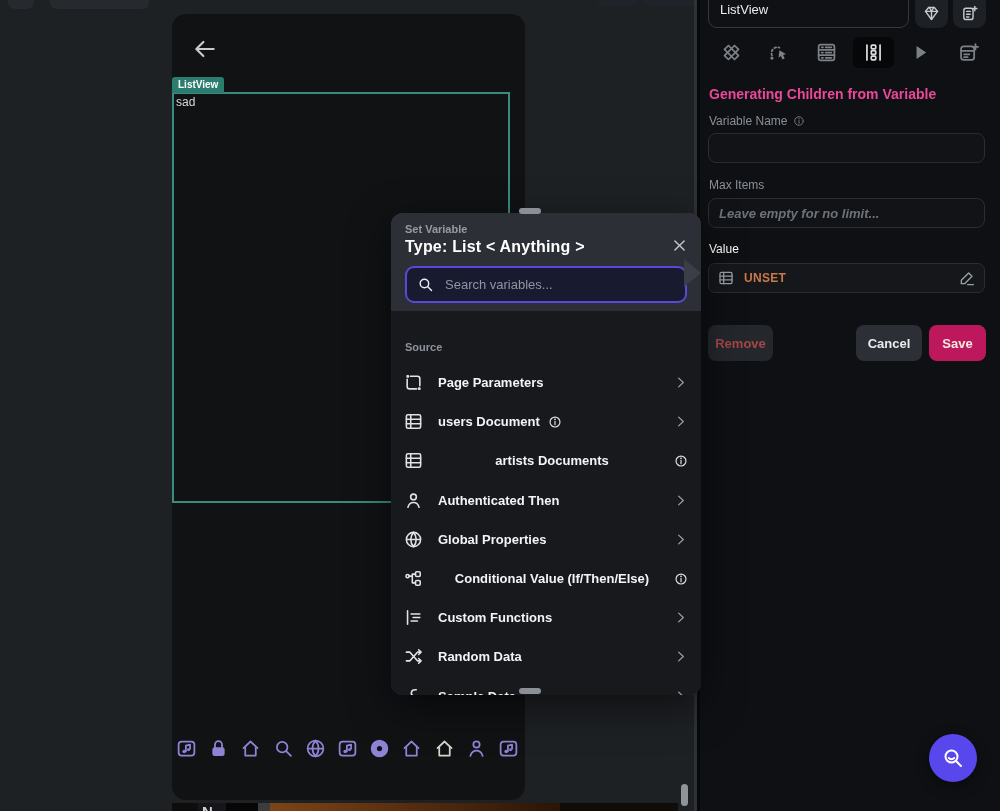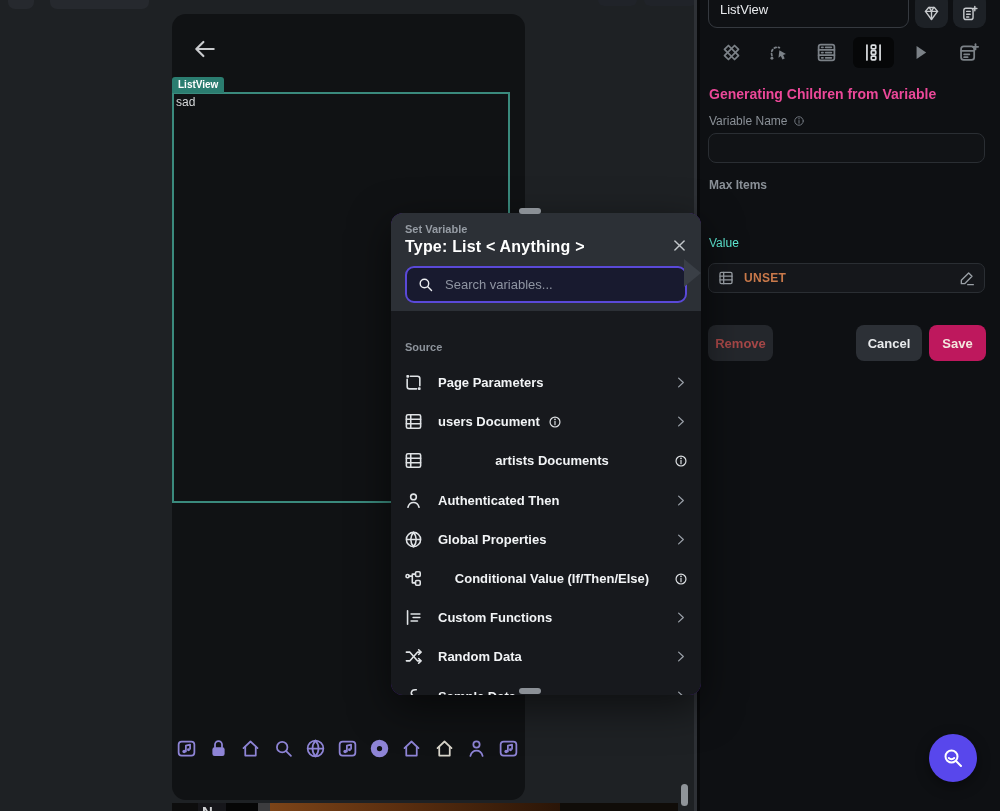--- a/index.html
+++ b/index.html
@@ -281,25 +281,26 @@
       <span class="ic">
           <svg viewBox="0 0 24 24" fill="none" stroke="currentColor" stroke-width="2" stroke-linecap="round" stroke-linejoin="round">
             <circle cx="12" cy="12" r="8.5"></circle>
             <line x1="12" y1="11" x2="12" y2="16.5"></line>
             <line x1="12" y1="7.4" x2="12" y2="7.5" stroke-width="2.8"></line>
           </svg>
         </span>
     </div>
     <input class="p-input" style="top: 133px;" value="">
 
-    <div class="p-label" style="top:178px;font-weight:bold;">
+    <div class="p-label" style="top:178px;">
       <span>Max Items</span>
     </div>
-
-    <div class="p-label" style="top:236px;color:#5eead4;">
+    <input class="p-input" style="top: 198px;" placeholder="Leave empty for no limit...">
+
+    <div class="p-label" style="top:242px;color:#ffffff;">
       <span>Value</span>
     </div>
     <div class="valuerow">
       <span class="vic">
           <svg viewBox="0 0 24 24" fill="none" stroke="currentColor" stroke-width="2" stroke-linecap="round" stroke-linejoin="round">
             <rect x="3" y="3.5" width="18" height="17" rx="2"></rect>
             <line x1="3" y1="9.2" x2="21" y2="9.2"></line>
             <line x1="3" y1="14.9" x2="21" y2="14.9"></line>
             <line x1="8.5" y1="3.5" x2="8.5" y2="20.5"></line>
           </svg>

